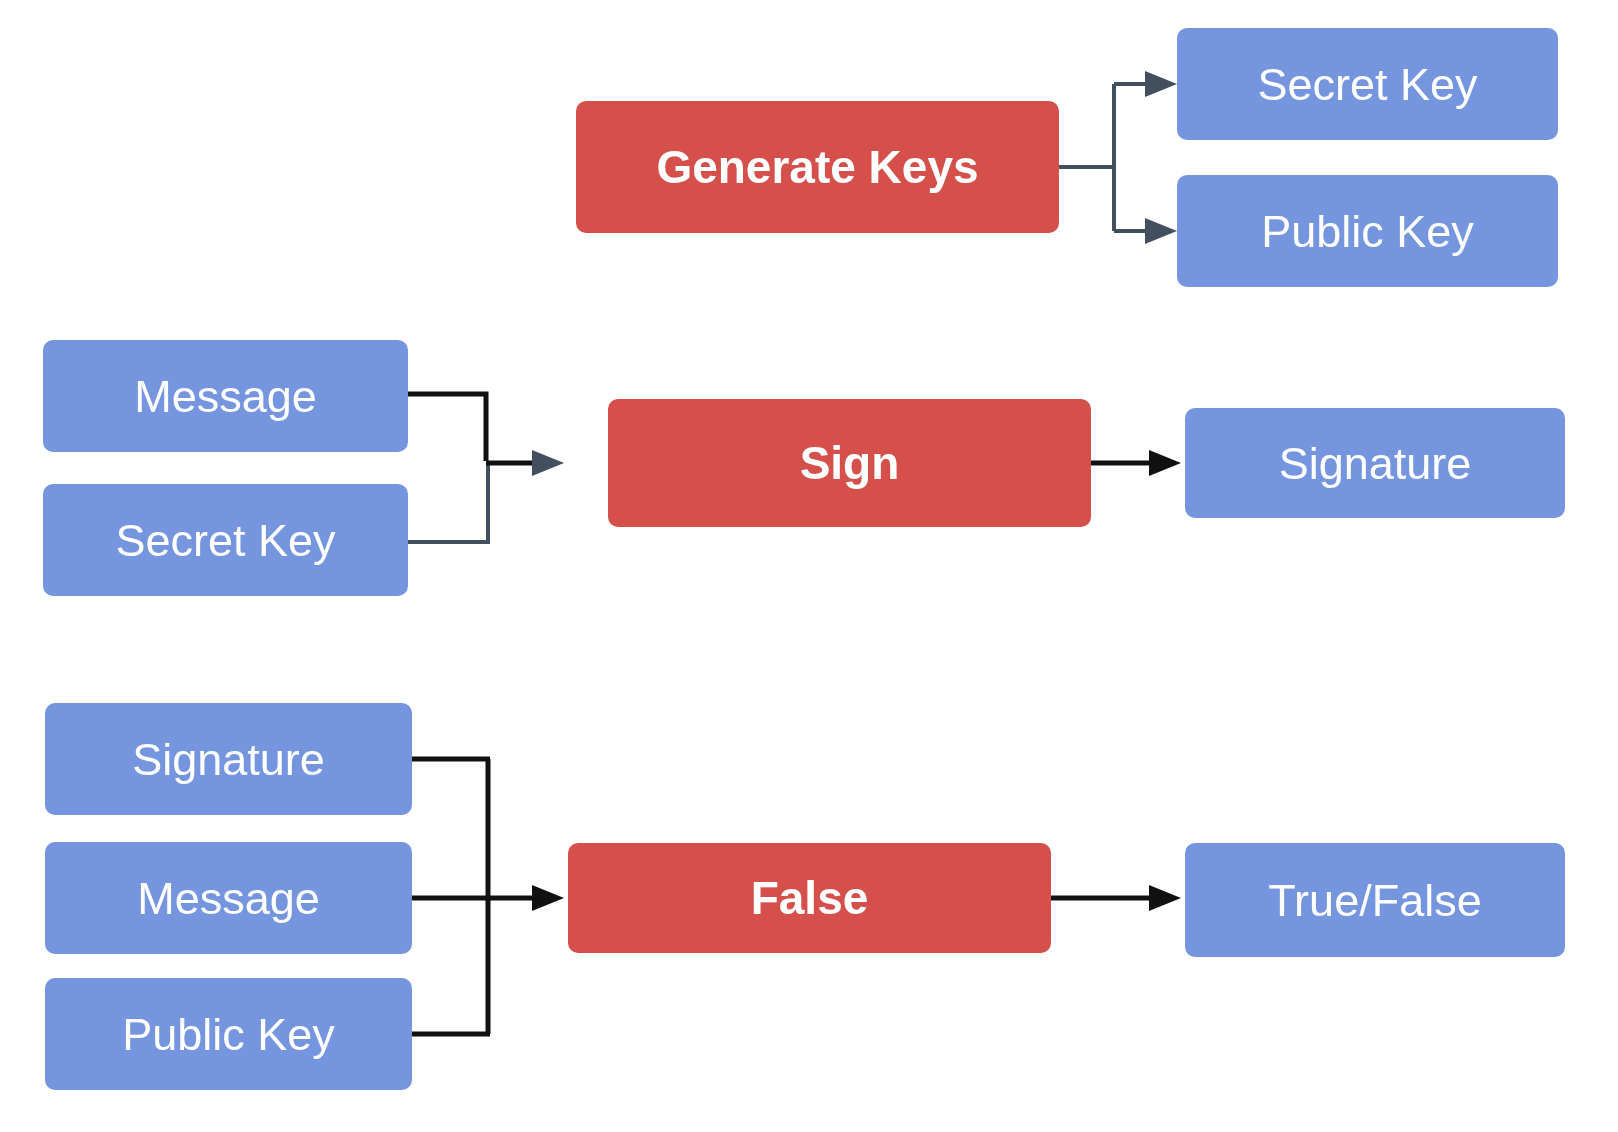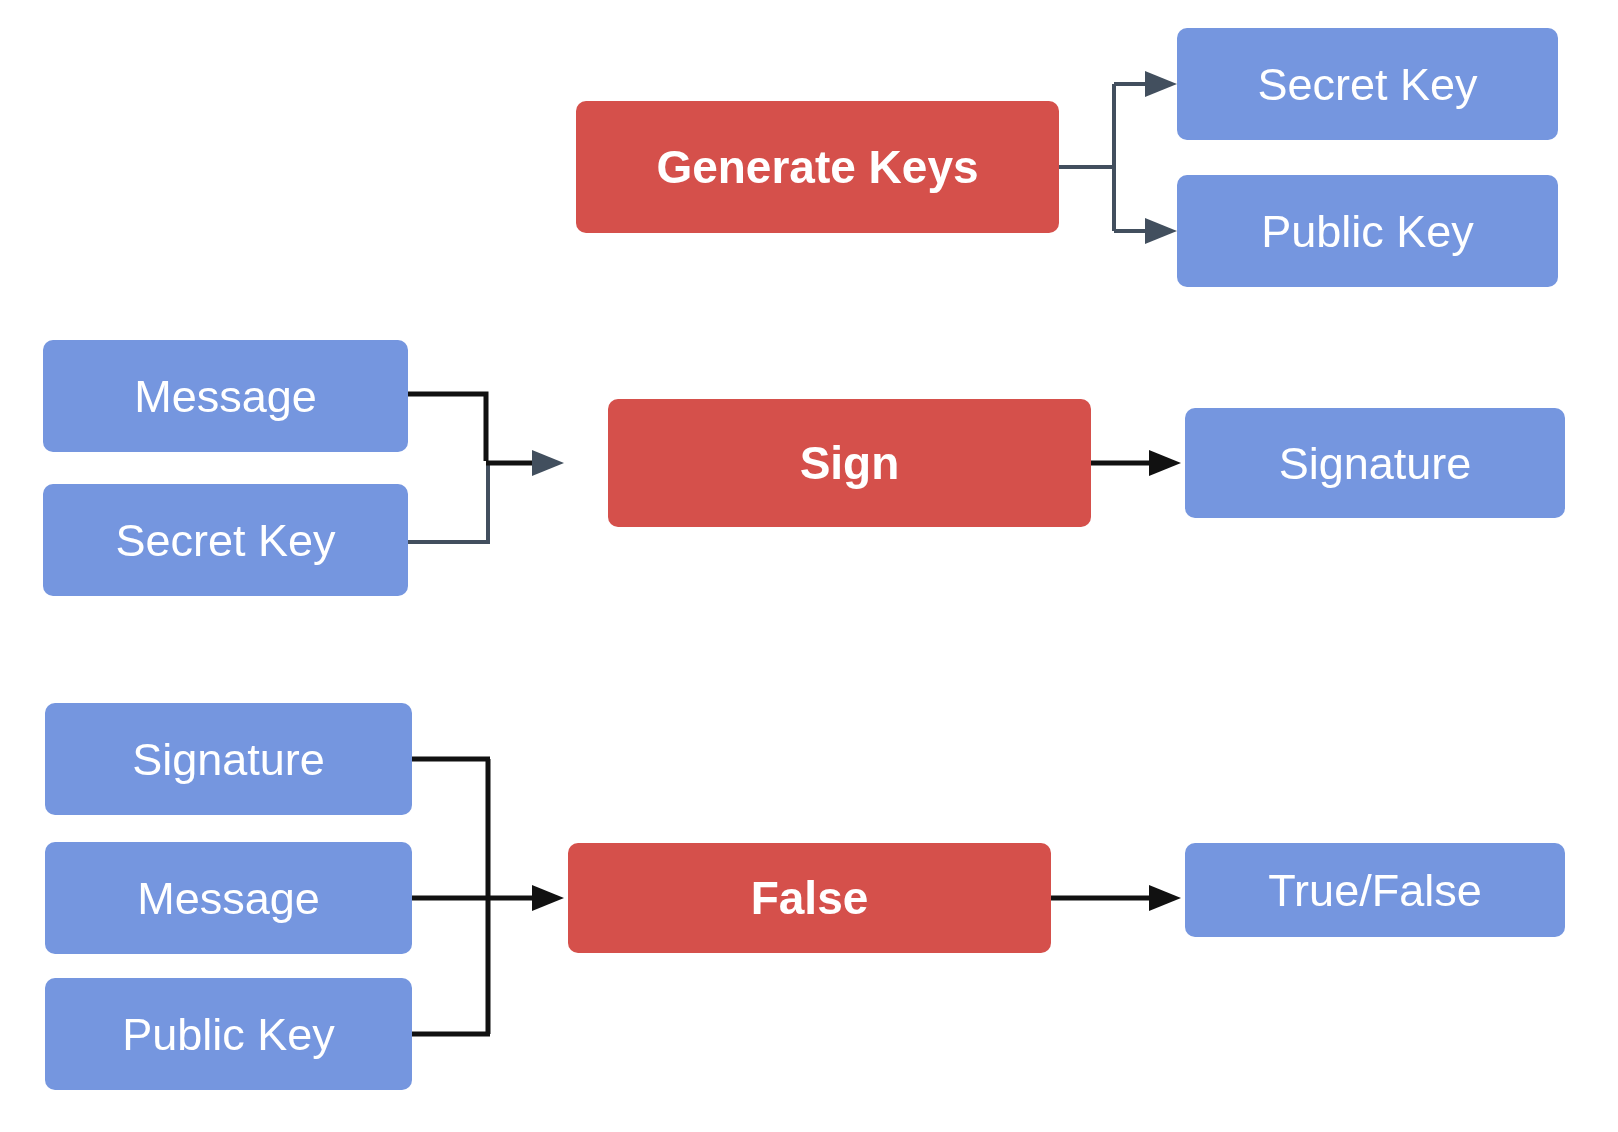--- a/index.html
+++ b/index.html
@@ -95,17 +95,17 @@
   </div>
   <div class="node data" style="left:45px;top:842px;width:367px;height:112px;">
     <span>Message</span>
   </div>
   <div class="node data" style="left:45px;top:978px;width:367px;height:112px;">
     <span>Public Key</span>
   </div>
   <div class="node process" style="left:568px;top:843px;width:483px;height:110px;">
     <span>False</span>
   </div>
-  <div class="node data" style="left:1185px;top:843px;width:380px;height:94px;">
+  <div class="node data" style="left:1185px;top:843px;width:380px;height:114px;">
     <span>True/False</span>
   </div>
 
 </div>
 
 </body></html>

